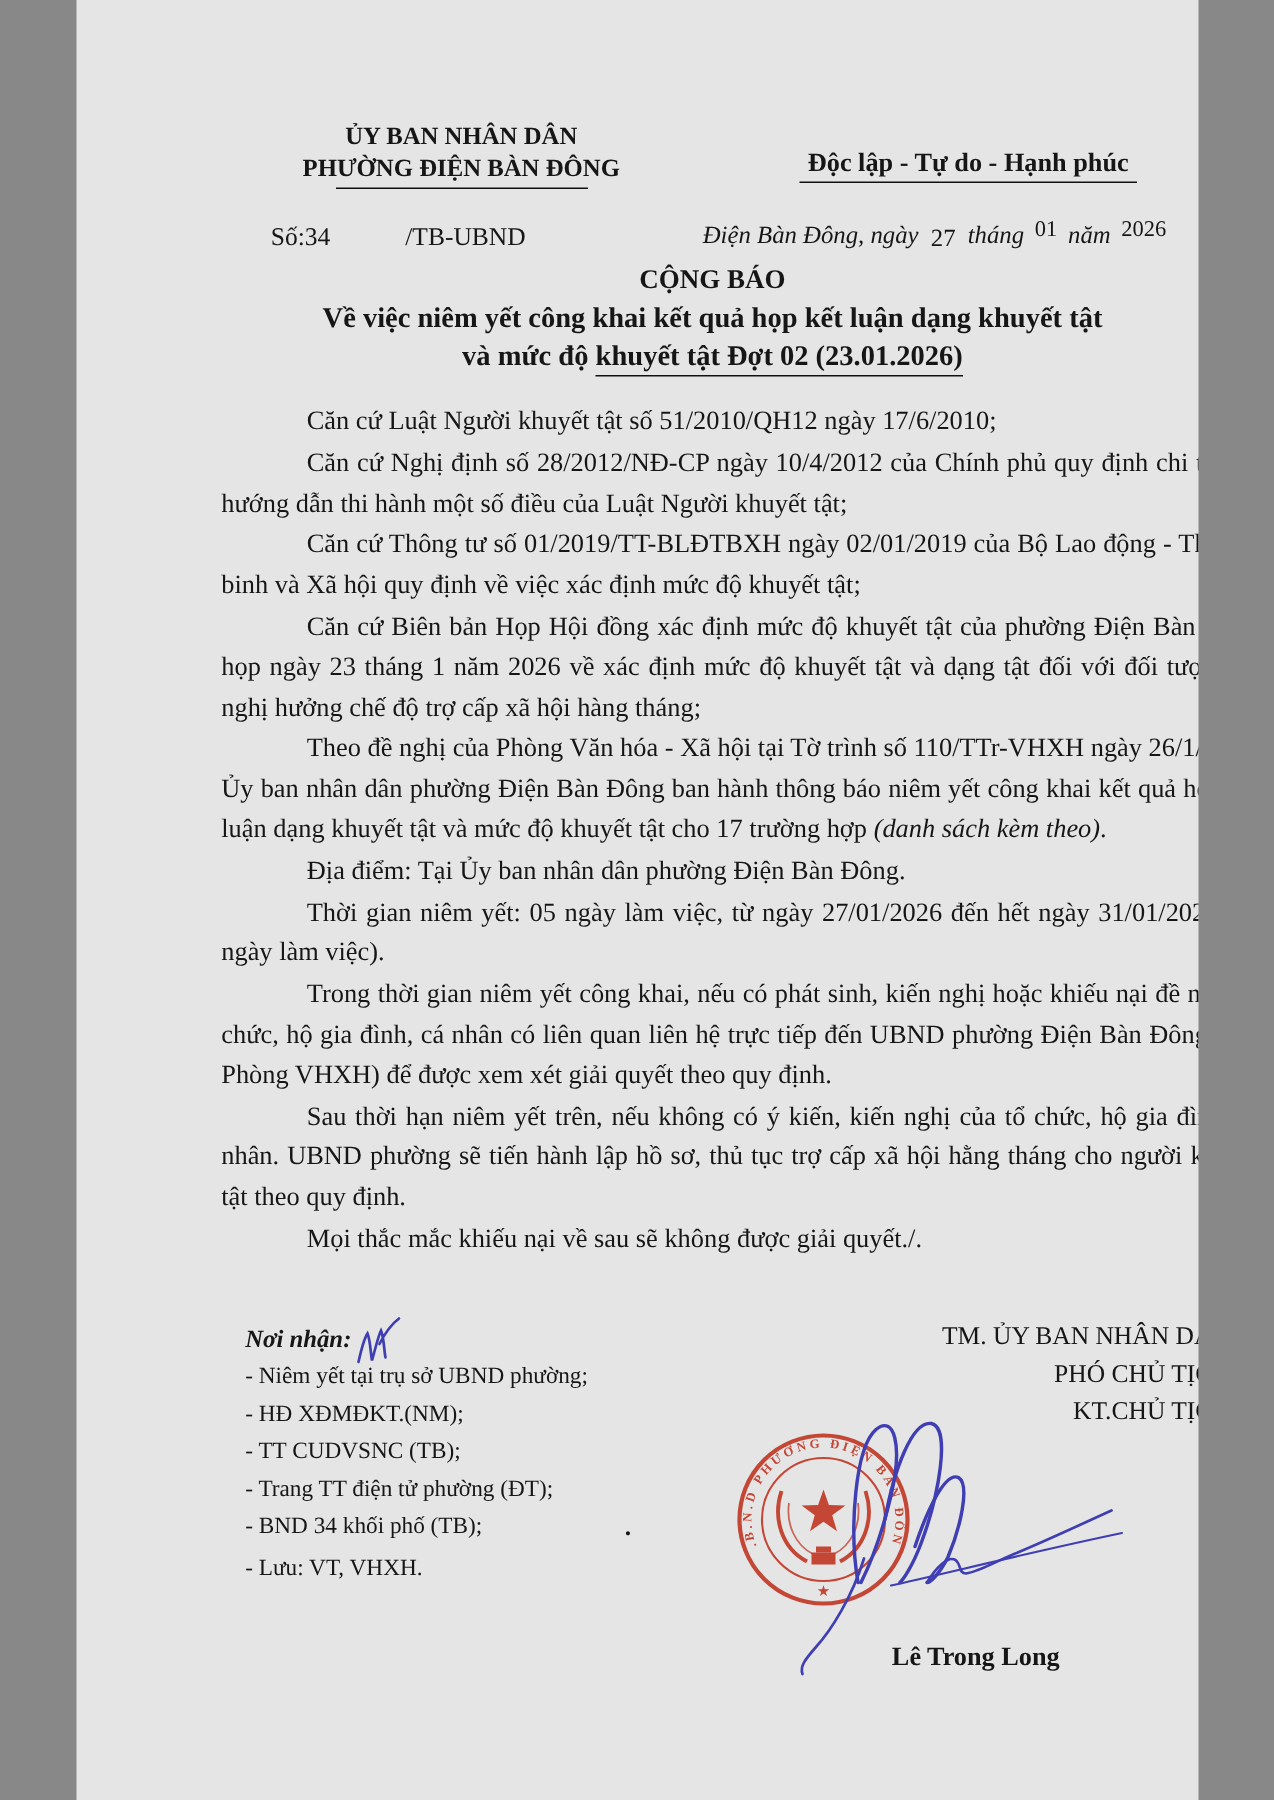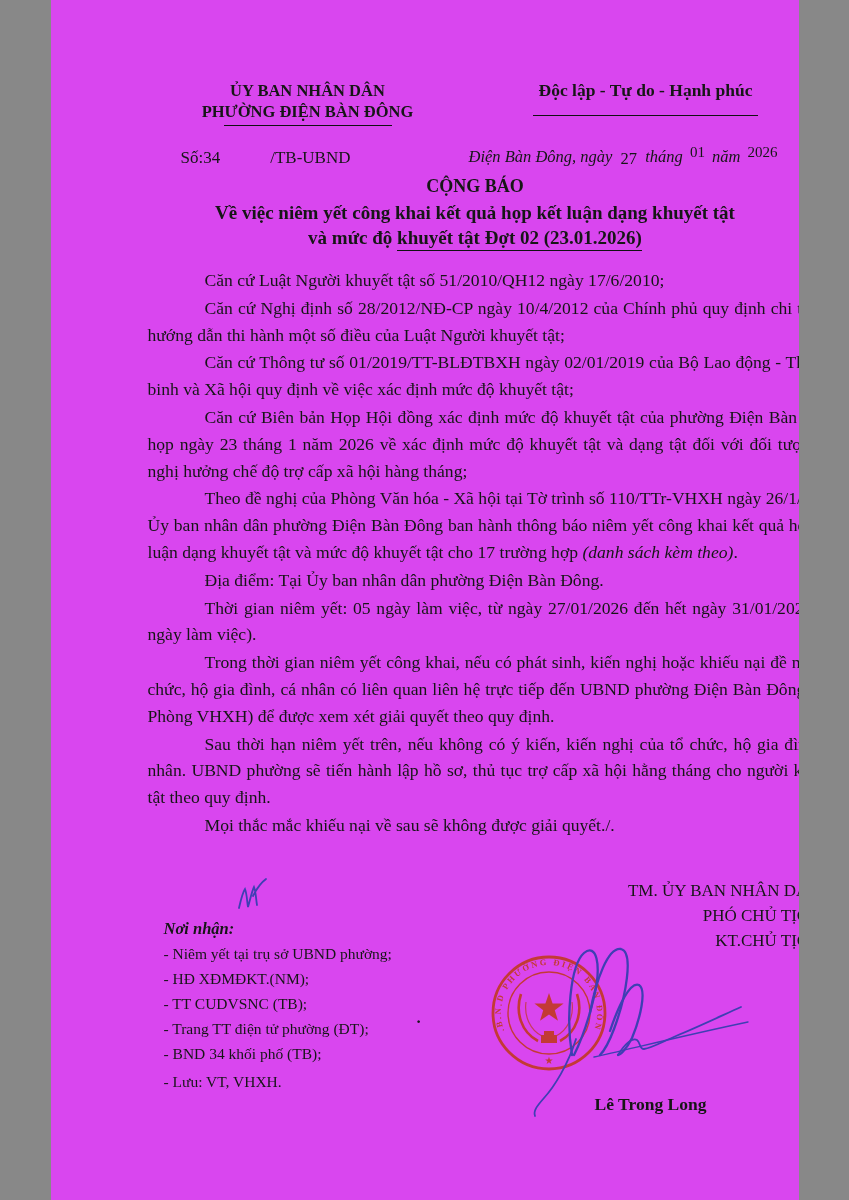--- a/index.html
+++ b/index.html
@@ -1,47 +1,47 @@
 <!DOCTYPE html>
 <html><head>
 <meta charset="utf-8">
 <style>
   html,body { margin:0; padding:0; background:#888; }
   .page {
     position:relative; width:748px; height:1200px; margin:0 auto;
-    background:#d946ef; overflow:hidden;
+    background:#e5e5e5; overflow:hidden;
     font-family:"Liberation Serif","DejaVu Serif",serif; color:#161616;
   }
   
   .hdr-left { position:absolute; top:80px; left:95px; width:324px; text-align:center;
               font-weight:bold; font-size:16.5px; line-height:21px; }
   .hdr-left-underline { width:168px; border-bottom:1.6px solid #111; margin:3px auto 0; }
   .hdr-right { position:absolute; top:80px; left:400px; width:390px; text-align:center; font-weight:bold; }
   .hdr-right-l1 { font-size:16.5px; line-height:21px; }
-  .hdr-right-l2 { display:inline-block; font-size:17.5px; margin-top:0; padding:0 6px 14px;
+  .hdr-right-l2 { display:inline-block; font-size:17.5px; margin-top:18px; padding:0 6px 2px;
                   border-bottom:1.6px solid #111; }
   .so-line { position:absolute; top:148px; left:130px; font-size:17px; }
   .so-suffix { margin-left:50px; }
   .date-line { position:absolute; top:147px; left:418px; font-size:16.5px; font-style:italic; }
   .date-line .fill { font-style:normal; }
   .date-line .day  { position:relative; top:2px;  margin:0 4px; }
   .date-line .raised { position:relative; top:-5px; font-size:15px; margin:0 3px; }
   
   .doc-heading { position:absolute; top:176px; left:0; width:849px; text-align:center;
                  font-weight:bold; font-size:18px; }
   .doc-subtitle { position:absolute; top:200px; left:0; width:849px; text-align:center;
                   font-weight:bold; font-size:19px; line-height:25px; }
   .u-span { border-bottom:1.7px solid #111; padding-bottom:2px; }
   
   .body-text { position:absolute; top:267px; left:97px; width:694px;
                font-size:17.6px; line-height:26.8px; text-align:justify; }
   .body-text p { margin:0 0 1px 0; text-indent:57px; }
   .em { font-style:italic; }
   
-  .recipients { position:absolute; top:916px; left:113px; font-size:15.5px; line-height:25px; }
+  .recipients { position:absolute; top:880px; left:113px; font-size:15.5px; line-height:25px; }
   .recip-label { font-weight:bold; font-style:italic; font-size:16.5px; }
   .recip-item.last { margin-top:3px; }
   .stray-dot { position:absolute; left:366px; top:1008px; font-size:17px; font-weight:bold; }
   .sign-block { position:absolute; top:878px; left:430px; width:340px; text-align:right;
                 font-weight:normal; font-size:17px; line-height:25px; }
   .signer-name { position:absolute; top:1094px; left:430px; width:340px; text-align:center;
                  font-weight:bold; font-size:17.5px; }
   .stamp-svg { position:absolute; left:437px; top:952px; width:122px; height:122px; opacity:.93; }
   .signature-svg { position:absolute; left:455px; top:935px; width:360px; height:185px; }
   .recip-mark-svg { position:absolute; left:181px; top:876px; width:36px; height:42px; }

